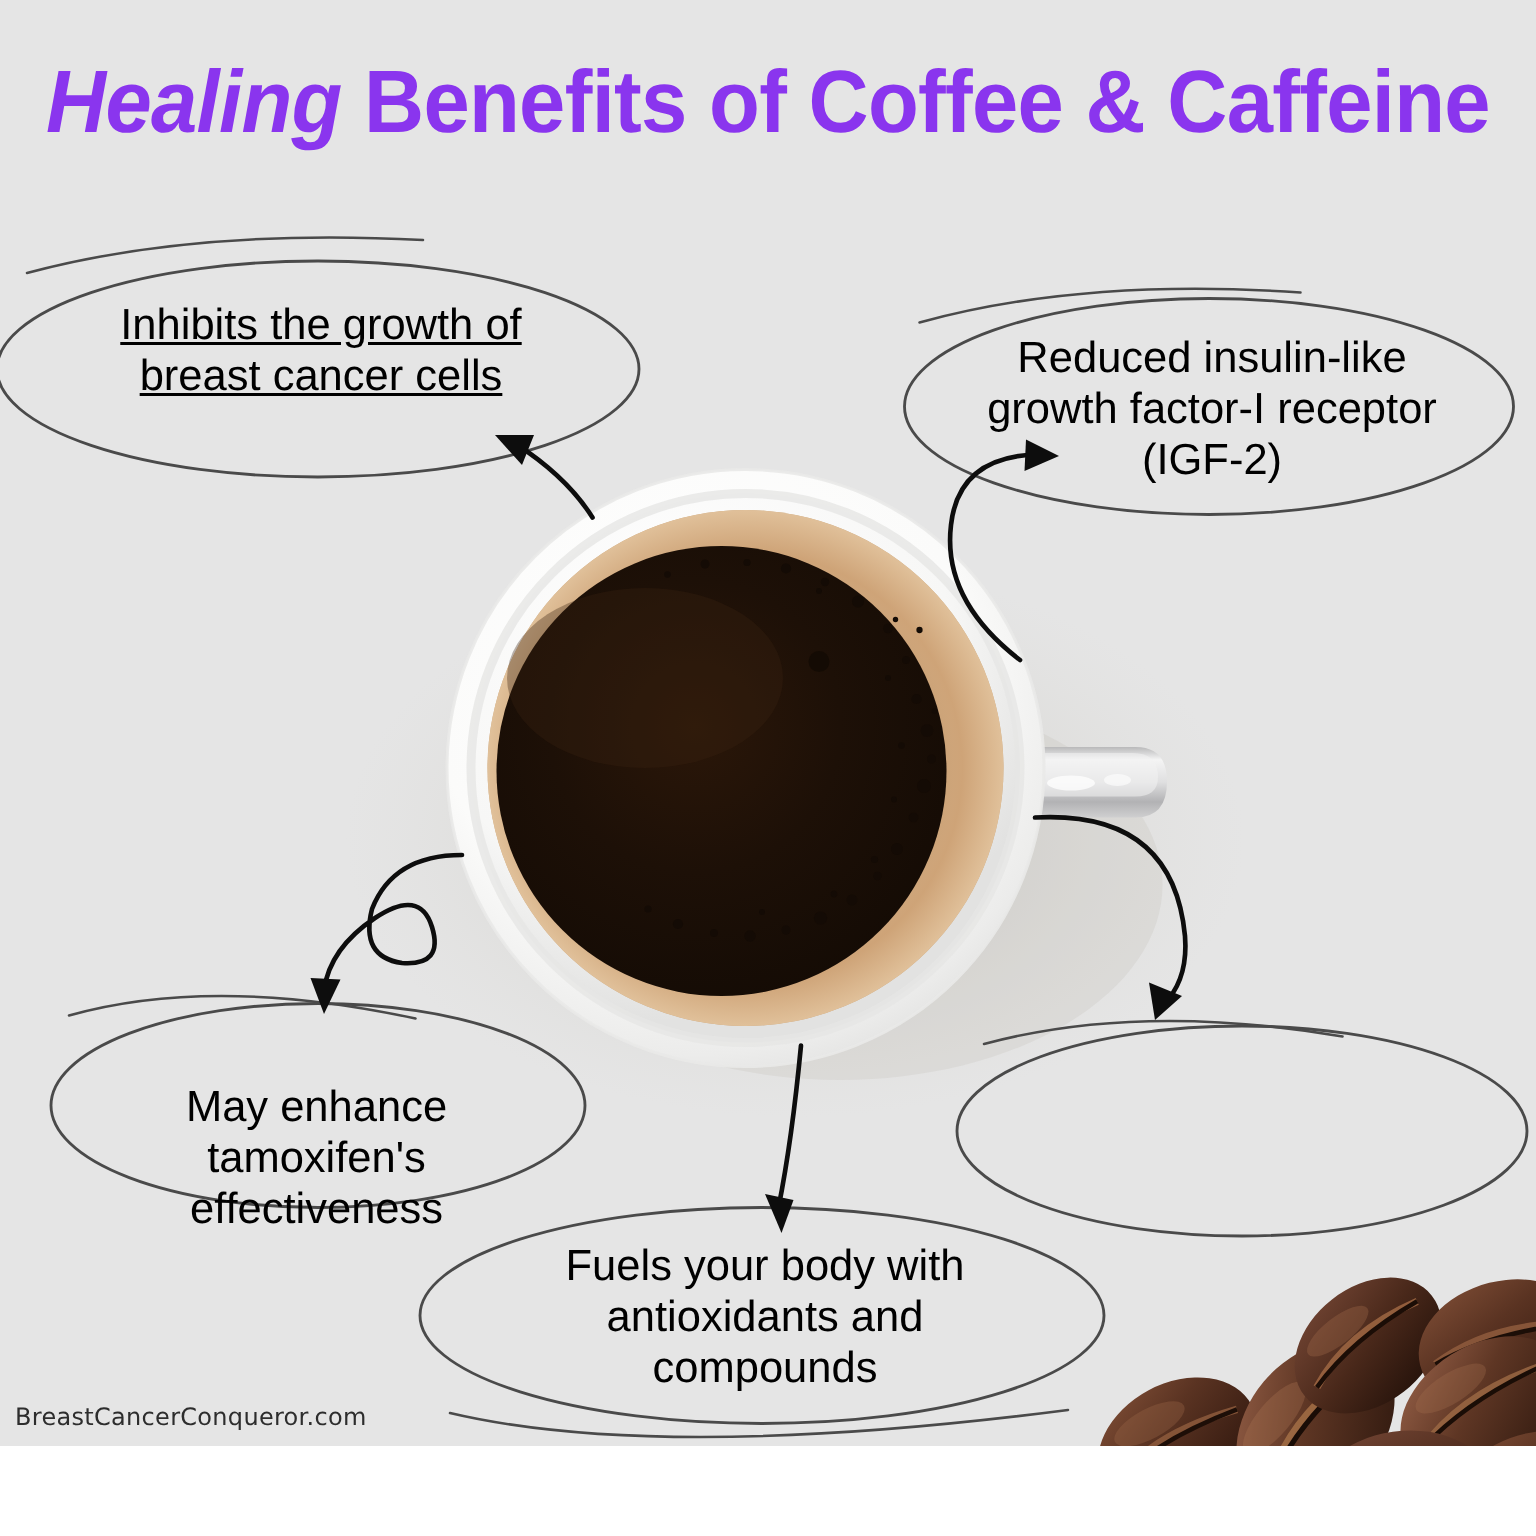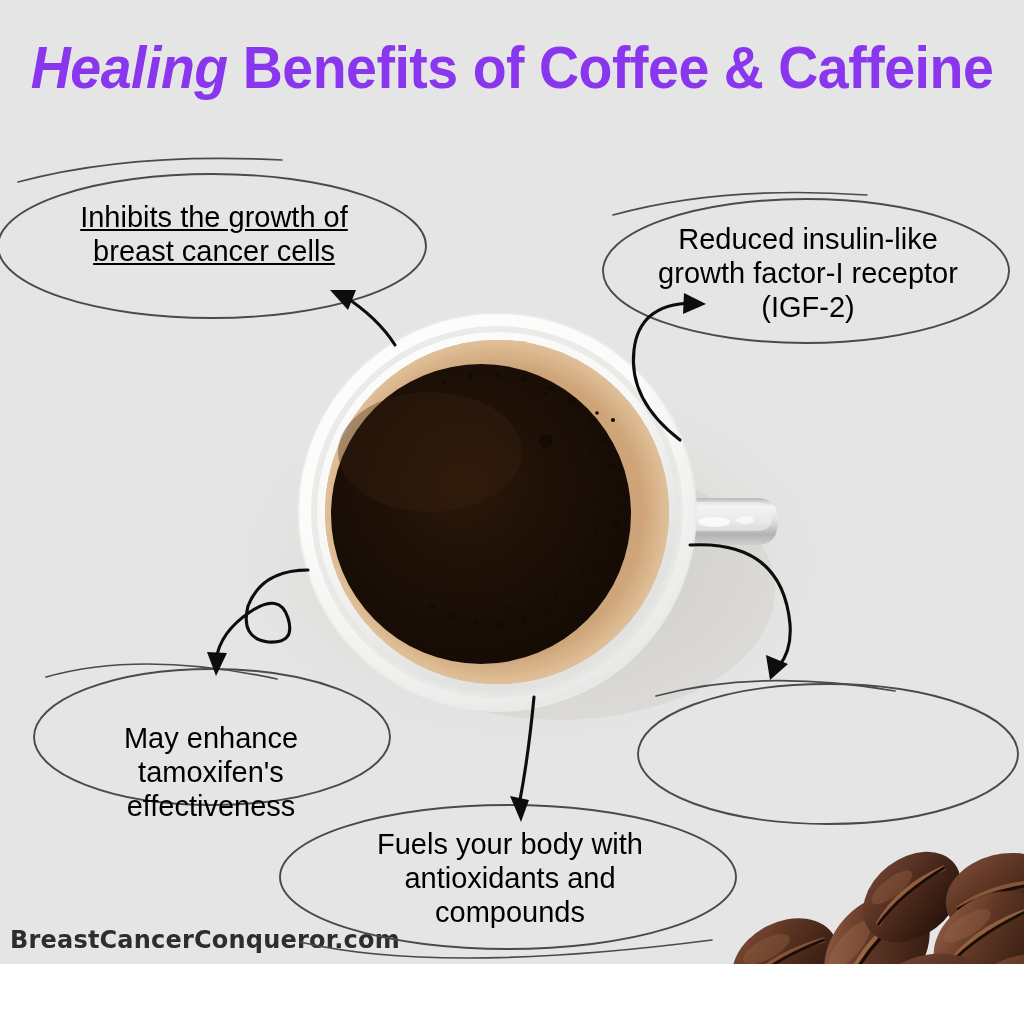--- a/index.html
+++ b/index.html
@@ -38,22 +38,22 @@
     font-style: italic;
   }
 
   
   #footer {
     position: absolute;
     left: 10px;
     bottom: 10px;
     color: #2d2d2d;
     font-family: "DejaVu Sans", sans-serif;
-    font-size: 24px;
-    font-weight: 700;
+    font-size: 16px;
+    font-weight: 400;
     letter-spacing: 0.2px;
     text-align: center;
   }
 
   
   svg.layer {
     position: absolute;
     left: 0;
     top: 0;
     width: 1024px;

